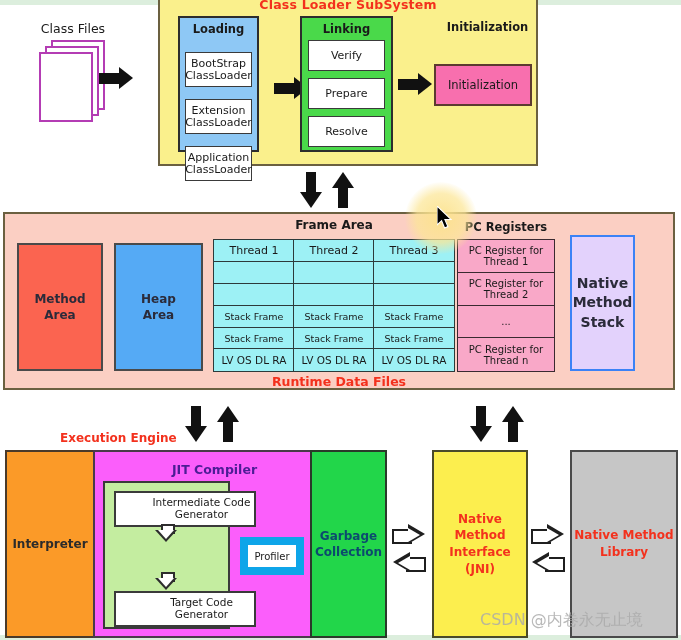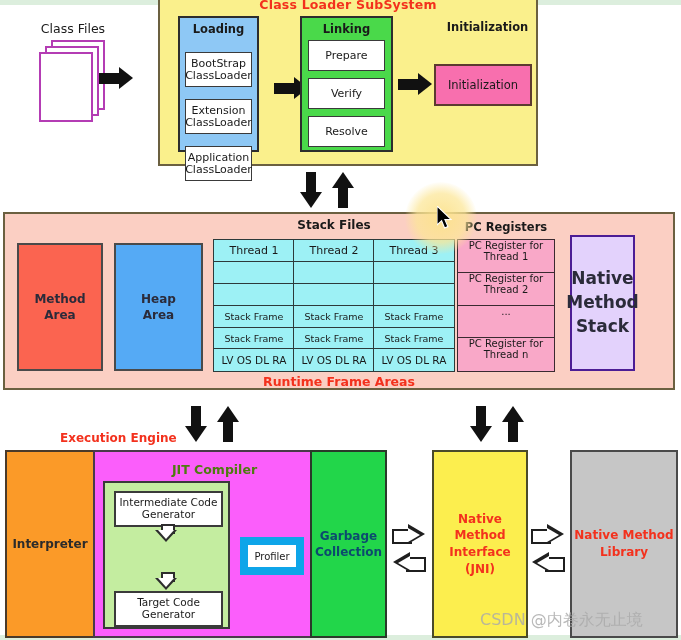--- a/index.html
+++ b/index.html
@@ -123,27 +123,27 @@
   #pc-title{
     left:458px;top:218px;width:96px;height:18px;
     font-size:11.5px;font-weight:bold;color:#1a1a1a;
   }
   #pc-grid{
     left:458px;top:240px;width:96px;height:131px;
     display:flex;flex-direction:column;
   }
   .pcell{
     flex:1;background:#f9a8c8;border:1.6px solid #3a2a30;margin:-0.8px;
-    display:flex;align-items:flex-start;justify-content:center;text-align:center;
+    display:flex;align-items:center;justify-content:center;text-align:center;
     font-size:10px;color:#1a1a1a;line-height:1.1;
   }
   #native-stack{
     left:570px;top:235px;width:65px;height:136px;
-    background:#e3d2fc;border:2px solid #4c1d95;
-    font-size:17px;font-weight:bold;color:#2b2b3a;line-height:1.4;
+    background:#e3d2fc;border:2px solid #3b82f6;
+    font-size:14px;font-weight:bold;color:#2b2b3a;line-height:1.4;
   }
   #rda-label{
     left:3px;top:372px;width:672px;height:18px;
     font-size:12.5px;font-weight:bold;color:#f3311d;
   }
 
   
   #ee-label{
     left:60px;top:430px;width:180px;height:16px;
     font-size:12px;font-weight:bold;color:#f3311d;
@@ -153,31 +153,31 @@
     left:5px;top:450px;width:90px;height:188px;
     background:#fb9a28;border:2px solid #4a3a2a;
     font-size:12px;font-weight:bold;color:#2b2b2b;
   }
   #jit{
     left:93px;top:450px;width:219px;height:188px;
     background:#fb5efb;border:2px solid #4a3a4a;
   }
   #jit-title{
     left:93px;top:460px;width:219px;height:18px;
-    font-size:12.5px;font-weight:bold;color:#4d7c0f;padding-left:24px;
+    font-size:12.5px;font-weight:bold;color:#4c1d95;padding-left:24px;
   }
   #jit-inner{
     left:103px;top:481px;width:127px;height:148px;
     background:#c4eda0;border:2px solid #3a3a3a;
   }
   .jit-box{
     position:absolute;left:9px;width:105px;
     background:#ffffff;border:2px solid #3a3a3a;
     display:flex;align-items:center;justify-content:center;text-align:center;
-    font-size:10.5px;color:#1a1a1a;line-height:1.12;
+    font-size:10.5px;color:#1a1a1a;line-height:1.12;padding-left:33px;
   }
   #jb1{top:8px;height:32px;}
   #jb2{top:59px;height:30px;}
   #jb3{top:108px;height:32px;}
   .down-hollow{
     position:absolute;left:50px;width:22px;height:18px;
   }
   .down-hollow .dshaft{
     position:absolute;left:6px;top:0;width:10px;height:8px;
     background:#fff;border:2px solid #2d2d2d;border-bottom:none;
@@ -275,22 +275,22 @@
   </div>
 </div>
 
 <div class="arrow-r" id="arrow-load-link">
   <div class="shaft"></div>
     <div class="head"></div>
 </div>
 
 <div class="abs" id="linking-col">
   <div class="col-head">Linking</div>
+  <div class="white-box">Verify</div>
   <div class="white-box">Prepare</div>
-  <div class="white-box">Verify</div>
   <div class="white-box">Resolve</div>
 </div>
 
 <div class="arrow-r" id="arrow-link-init">
   <div class="shaft"></div>
     <div class="head"></div>
 </div>
 
 <div class="abs ctr" id="init-head">Initialization</div>
 <div class="abs ctr" id="init-box">Initialization</div>
@@ -308,21 +308,21 @@
 
 <div class="abs" id="rda-panel"></div>
 
 <div class="abs ctr col" id="method-area">
   <span>Method<br>Area</span>
 </div>
 <div class="abs ctr col" id="heap-area">
   <span>Heap<br>Area</span>
 </div>
 
-<div class="abs ctr" id="stack-area-title">Stack Files</div>
+<div class="abs ctr" id="stack-area-title">Frame Area</div>
 
 <div class="abs" id="stack-grid">
   <div class="thread-col">
     <div class="tcell head">Thread 1</div>
     <div class="tcell blank"></div>
     <div class="tcell blank"></div>
     <div class="tcell small">Stack Frame</div>
     <div class="tcell small">Stack Frame</div>
     <div class="tcell">LV OS DL RA</div>
   </div>
@@ -355,21 +355,21 @@
   <div class="pcell">...</div>
   <div class="pcell">
     <span>PC Register for<br>Thread n</span>
   </div>
 </div>
 
 <div class="abs ctr col" id="native-stack">
   <span>Native<br>Method<br>Stack</span>
 </div>
 
-<div class="abs ctr" id="rda-label">Runtime Frame Areas</div>
+<div class="abs ctr" id="rda-label">Runtime Data Files</div>
 
 <div class="vpair" id="vpair-bl">
   <div class="arw-down">
       <div class="s"></div>
       <div class="h"></div>
     </div>
   <div class="arw-up">
       <div class="s"></div>
       <div class="h"></div>
     </div>

